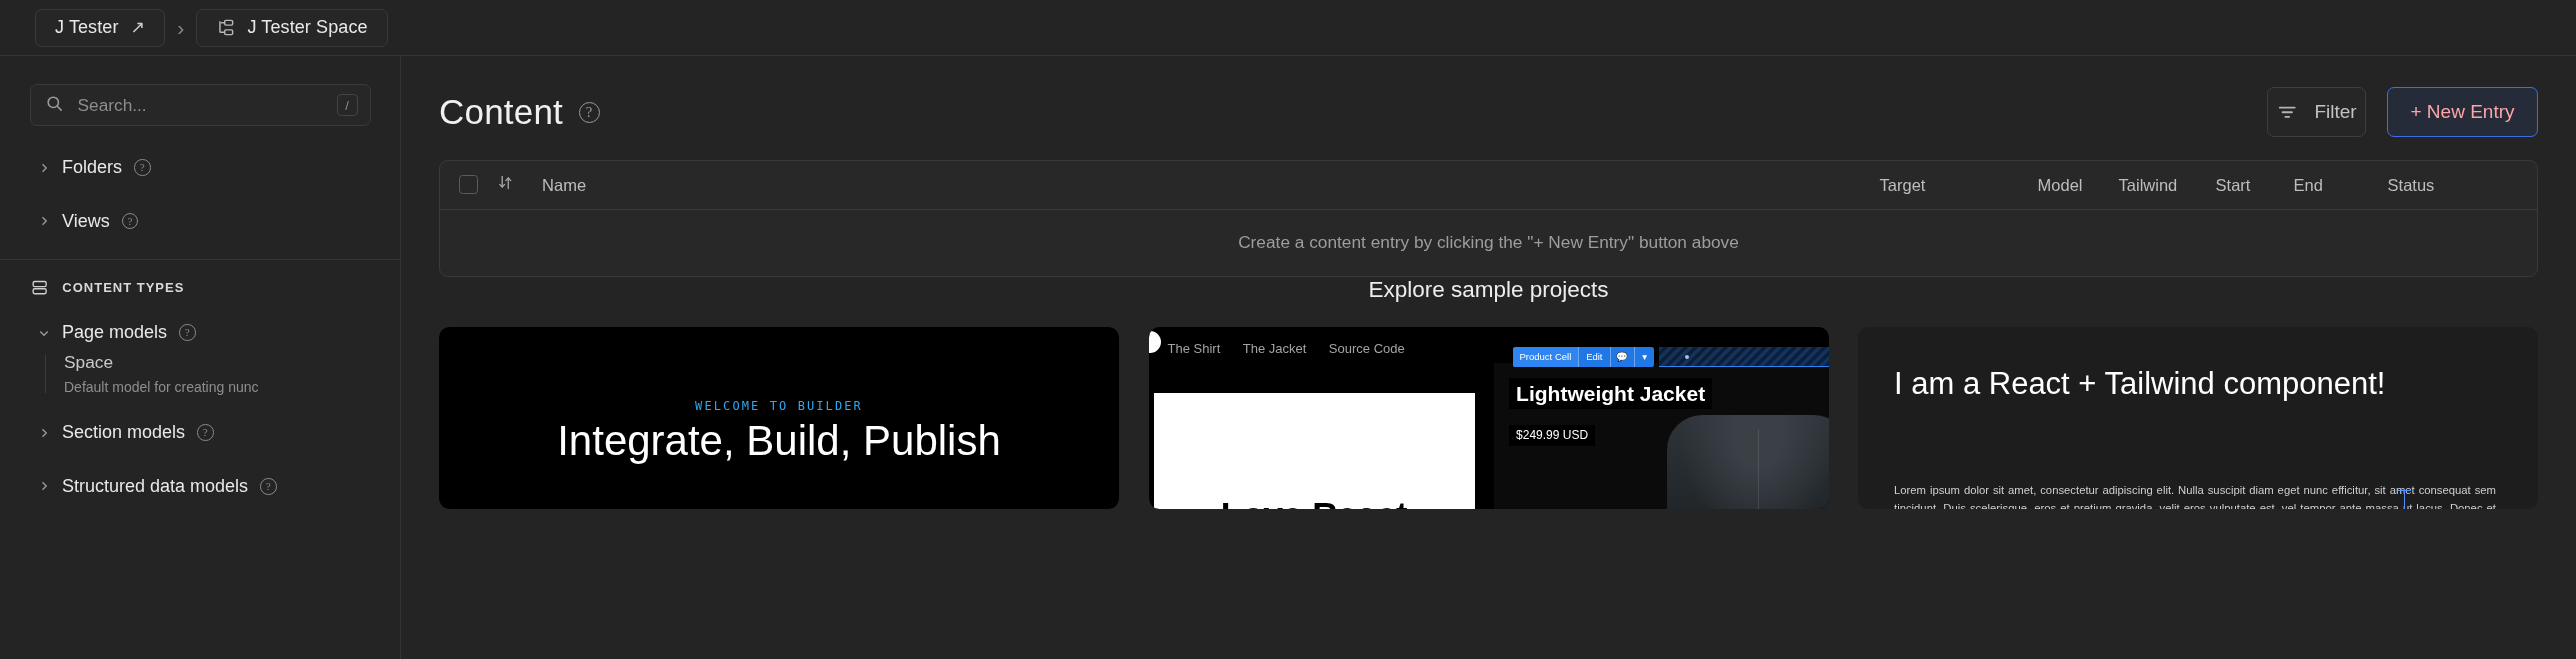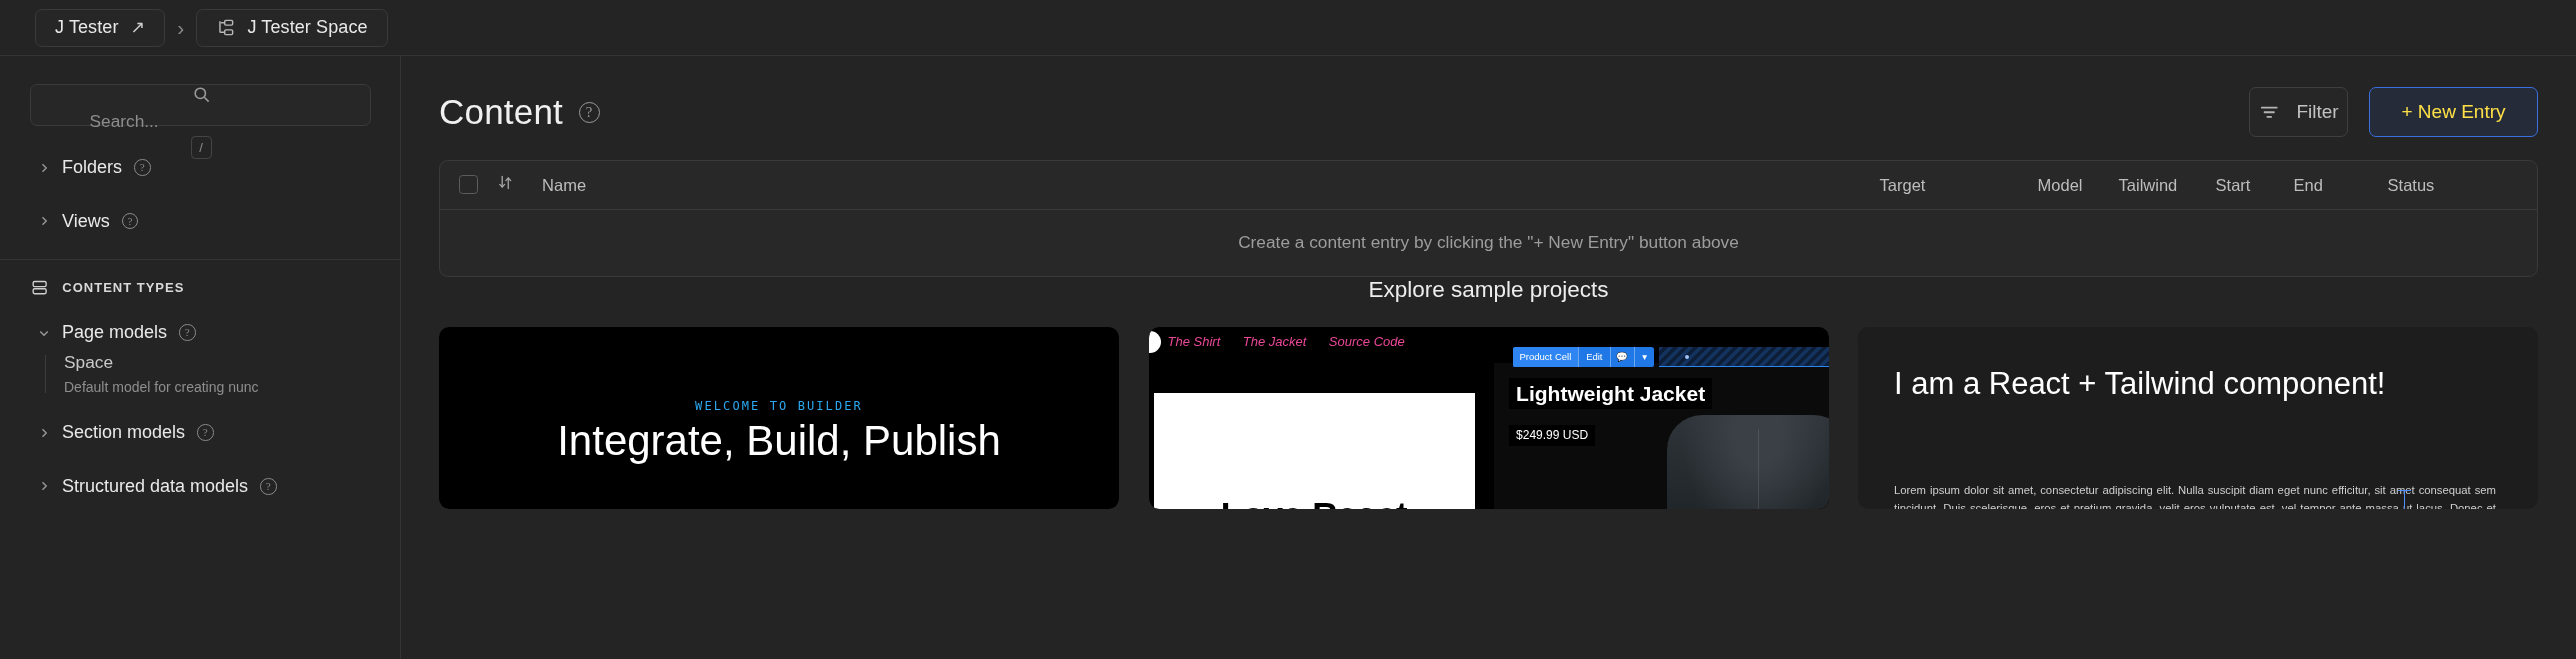--- a/index.html
+++ b/index.html
@@ -35,23 +35,22 @@
     position: absolute; left: 0; top: 55px; width: 401px; height: 604px;
     background: #242424;
     border-top: 0.9px solid #343434;
     border-right: 0.9px solid #343434;
     padding: 0;
   }
   .search-wrap {
     margin: 28px 29.5px 0 29.5px; height: 42px;
     border: 0.9px solid #3a3a3a; border-radius: 7px;
     background: #272727;
-    display: flex; align-items: center; gap: 4px; padding: 0 12px 0 14px;
+    display: flex; align-items: center; gap: 14px; padding: 0 12px 0 14px;
     cursor: text;
-    flex-direction: column;
   }
   .search-ico { width: 19px; height: 19px; flex: 0 0 auto; }
   .search-input {
     flex: 1 1 auto; background: transparent; border: 0; outline: none;
     color: #e0e0e0; font-size: 17.3px; font-family: inherit;
   }
   .search-input::placeholder { color: #8d8d8d; }
   .slash-key {
     width: 21px; height: 22.5px; border: 0.9px solid #454545; border-radius: 4.3px;
     display: flex; align-items: center; justify-content: center;
@@ -116,21 +115,21 @@
     height: 50px; border-radius: 7px; display: flex; align-items: center;
     justify-content: center; gap: 15.6px; cursor: pointer;
     font-size: 19px; font-family: inherit;
   }
   .btn-filter {
     width: 99px; border: 0.9px solid #3f3f3f; background: #262626; color: #c2c2c2;
     padding: 0 5.2px;
   }
   .filter-ico { width: 22.5px; height: 22.5px; display:block; flex:0 0 auto;}
   .btn-new {
-    width: 169px; border: 0.9px solid #3b6fe0; background: #252b38; color: #fde047;
+    width: 151px; border: 0.9px solid #3b6fe0; background: #252b38; color: #fca5a5;
   }
 
   
   .table {
     margin: 22.5px 38px 0 38px;
     border: 0.9px solid #3a3a3a; border-radius: 8.7px; overflow: hidden;
     background: #282828;
   }
   .thead {
     display: flex; align-items: center; height: 49px;
@@ -170,22 +169,22 @@
   }
   .c1 .h1 {
     position: absolute; left: 0; right: 0; top: 90px; text-align: center;
     color: #fff; font-size: 42px; font-weight: 400; white-space: nowrap;
   }
 
   
   .c2 { background: #000; }
   .c2 .topnav {
     position: absolute; left: 0; top: 0; height: 29.5px; width: 100%;
-    display: flex; align-items: center; gap: 22.5px; padding-left: 19px;
-    color: #ec4899; font-size: 13px; font-style: italic;
+    display: flex; align-items: flex-end; gap: 22.5px; padding-left: 19px;
+    color: #a3a3a3; font-size: 13px;
   }
   .c2 .logo-dot {
     position: absolute; left: -10.4px; top: 4.3px; width: 22.5px; height: 22.5px;
     border-radius: 50%; background: #fff;
   }
   .c2 .whitepanel {
     position: absolute; left: 5.2px; top: 66px; width: 321px; bottom: -35px;
     background: #fff;
   }
   .c2 .whitepanel-txt {

